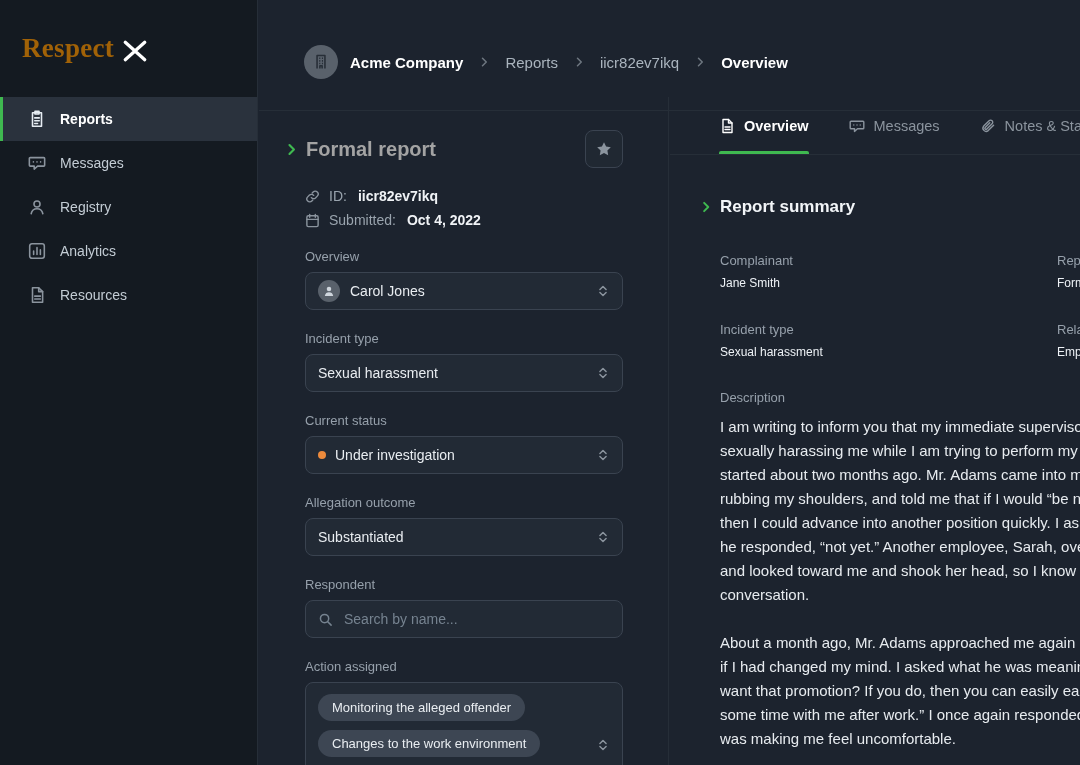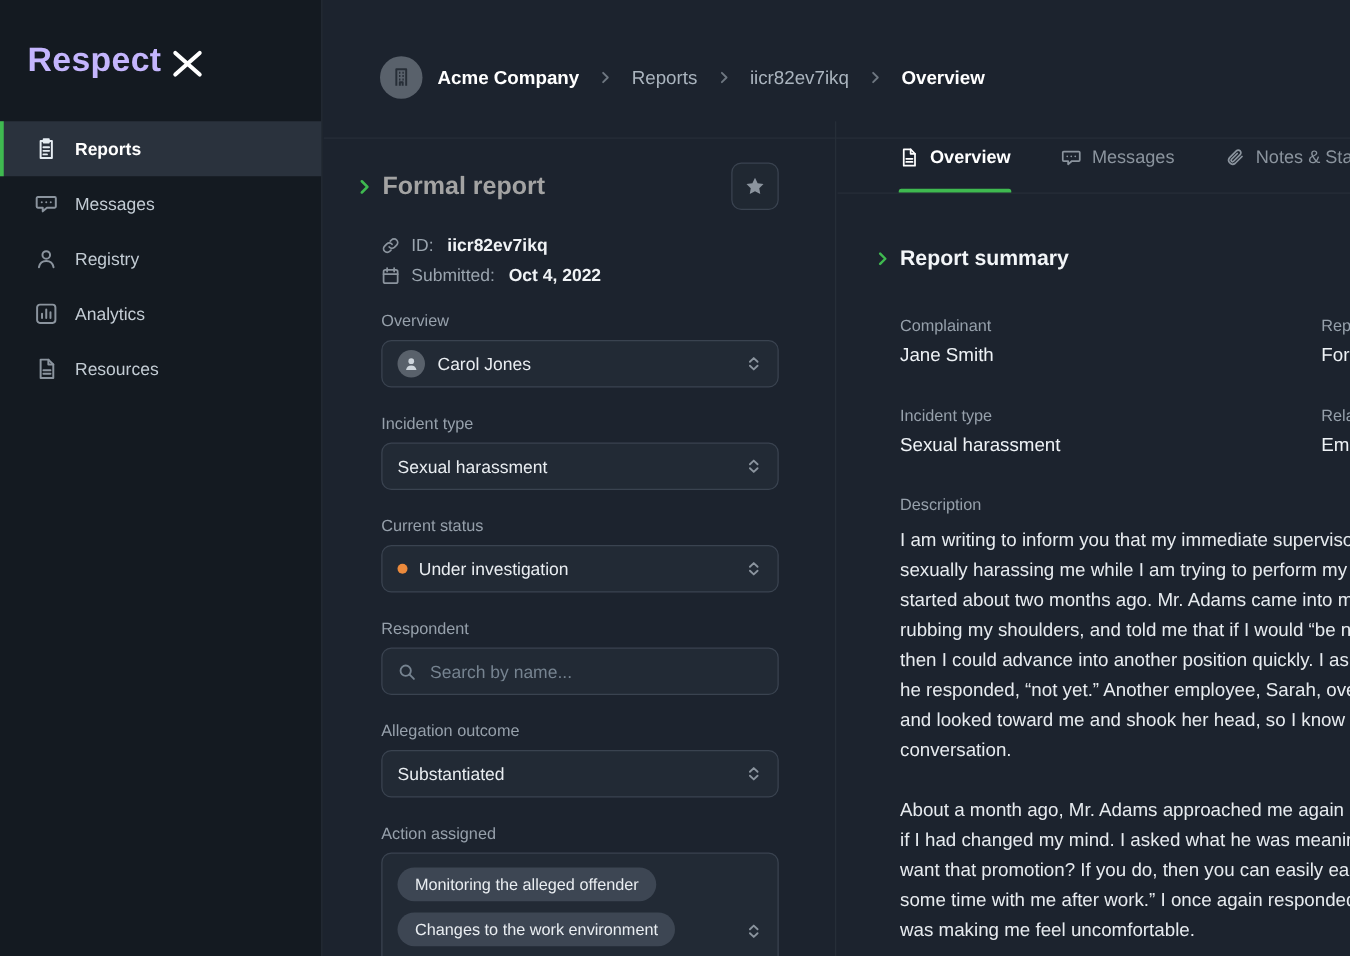--- a/index.html
+++ b/index.html
@@ -6,21 +6,21 @@
   body{
     width:1080px;height:765px;position:relative;overflow:hidden;
     font-family:"Liberation Sans",sans-serif;color:#eef2f6;
     background:#1c232e;
   }
   svg{display:block;}
 
   
   .sidebar{position:absolute;left:0;top:0;width:258px;height:765px;background:#141a21;border-right:1px solid #262e38;box-sizing:border-box;}
   .logo-area{height:97px;display:flex;align-items:center;padding-left:22px;}
-  .logo-text{font-size:27px;font-weight:700;color:#c4b5fd;letter-spacing:.3px;}
+  .logo-text{font-size:27px;font-weight:700;color:#a16207;letter-spacing:.3px;font-family:Liberation Serif, serif;}
   .logo-mark{margin-left:8px;margin-top:4px;}
   .nav-item{height:44px;display:flex;align-items:center;gap:14px;padding-left:25px;color:#c3ccd4;font-size:14px;cursor:pointer;border-left:3px solid transparent;box-sizing:border-box;}
   .nav-item .nicon{color:#8b949e;}
   .nav-item.active{background:#2a323d;border-left-color:#3fb950;color:#ffffff;font-weight:700;}
   .nav-item.active .nicon{color:#e6edf3;}
 
   
   .topbar{position:absolute;left:259px;top:14px;width:821px;height:97px;border-bottom:1px solid #262e38;box-sizing:border-box;display:flex;align-items:center;padding-left:45px;}
   .company-avatar{width:34px;height:34px;border-radius:50%;background:#59616b;display:flex;align-items:center;justify-content:center;margin-right:12px;color:#272e37;}
   .crumb{font-size:15px;color:#aab4be;white-space:nowrap;cursor:pointer;}
@@ -55,21 +55,21 @@
   .right-panel{position:absolute;left:670px;top:97px;width:600px;height:668px;}
   .tabs{height:58px;border-bottom:1px solid #262e38;box-sizing:border-box;display:flex;padding-left:49px;gap:40px;}
   .tab{display:flex;align-items:center;gap:9px;color:#8b949e;font-size:14.5px;position:relative;cursor:pointer;white-space:nowrap;}
   .tab.active{color:#ffffff;font-weight:700;}
   .tab.active::after{content:"";position:absolute;left:0;right:0;bottom:0;height:3px;background:#3fb950;border-radius:2px 2px 0 0;}
   .section{padding-left:50px;}
   .sec-heading{display:flex;align-items:center;gap:8px;margin-left:-20px;margin-top:42px;}
   .sec-title{font-size:17px;font-weight:700;color:#f2f5f8;}
   .summary-grid{display:grid;grid-template-columns:337px 300px;row-gap:32px;margin-top:36px;}
   .sf-label{font-size:13px;color:#96a0ab;margin-bottom:8px;white-space:nowrap;}
-  .sf-value{font-size:15px;color:#eef2f6;white-space:nowrap;}
+  .sf-value{font-size:12px;color:#eef2f6;white-space:nowrap;}
   .desc{margin-top:31px;}
   .desc-lines{margin-top:10px;}
   .desc-line{white-space:nowrap;font-size:15px;line-height:24px;color:#e7ebef;}
   .desc-para + .desc-para{margin-top:24px;}
 </style>
 </head>
 <body>
 
 <div class="sidebar">
   <div class="logo-area">
@@ -244,41 +244,41 @@
       <span class="ctext">Under investigation</span>
       <span class="updown">
         <svg width="14" height="14" viewBox="0 0 16 16" fill="none" stroke="currentColor" stroke-width="1.7" stroke-linecap="round" stroke-linejoin="round">
             <path d="M4.5 6.2L8 2.8l3.5 3.4M4.5 9.8L8 13.2l3.5-3.4"></path>
           </svg>
       </span>
     </div>
   </div>
 
   <div class="fgroup">
+    <div class="flabel">Allegation outcome</div>
+    <div class="control">
+      <span class="ctext">Substantiated</span>
+      <span class="updown">
+        <svg width="14" height="14" viewBox="0 0 16 16" fill="none" stroke="currentColor" stroke-width="1.7" stroke-linecap="round" stroke-linejoin="round">
+            <path d="M4.5 6.2L8 2.8l3.5 3.4M4.5 9.8L8 13.2l3.5-3.4"></path>
+          </svg>
+      </span>
+    </div>
+  </div>
+
+  <div class="fgroup">
     <div class="flabel">Respondent</div>
     <div class="control search-control">
       <span style="color:#768390">
         <svg width="15" height="15" viewBox="0 0 16 16" fill="none" stroke="currentColor" stroke-width="1.6" stroke-linecap="round">
             <circle cx="7" cy="7" r="4.4"></circle>
             <path d="M10.4 10.4L14 14"></path>
           </svg>
       </span>
       <input type="text" placeholder="Search by name..." style="">
-    </div>
-  </div>
-
-  <div class="fgroup">
-    <div class="flabel">Allegation outcome</div>
-    <div class="control">
-      <span class="ctext">Substantiated</span>
-      <span class="updown">
-        <svg width="14" height="14" viewBox="0 0 16 16" fill="none" stroke="currentColor" stroke-width="1.7" stroke-linecap="round" stroke-linejoin="round">
-            <path d="M4.5 6.2L8 2.8l3.5 3.4M4.5 9.8L8 13.2l3.5-3.4"></path>
-          </svg>
-      </span>
     </div>
   </div>
 
   <div class="fgroup">
     <div class="flabel">Action assigned</div>
     <div class="control multi">
       <span class="chip">Monitoring the alleged offender</span>
       <span class="chip">Changes to the work environment</span>
 
       <span class="updown">

